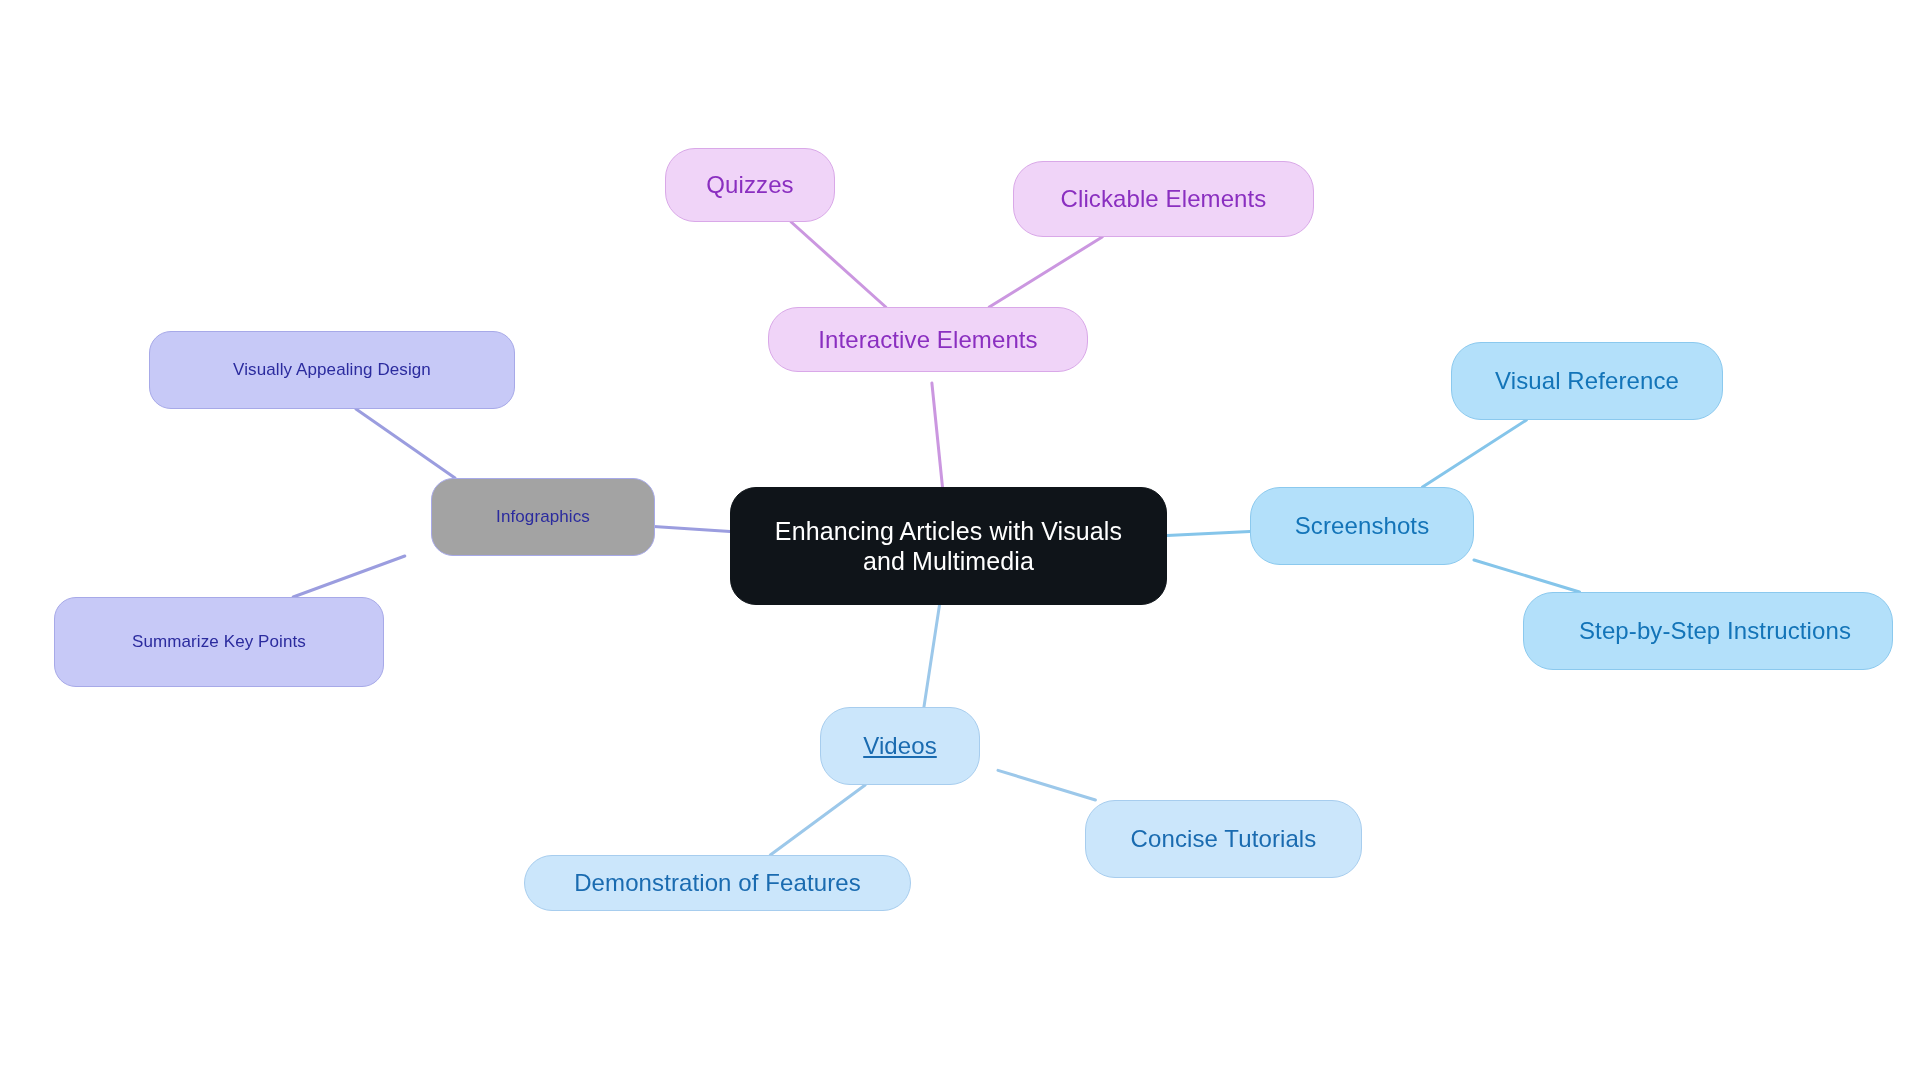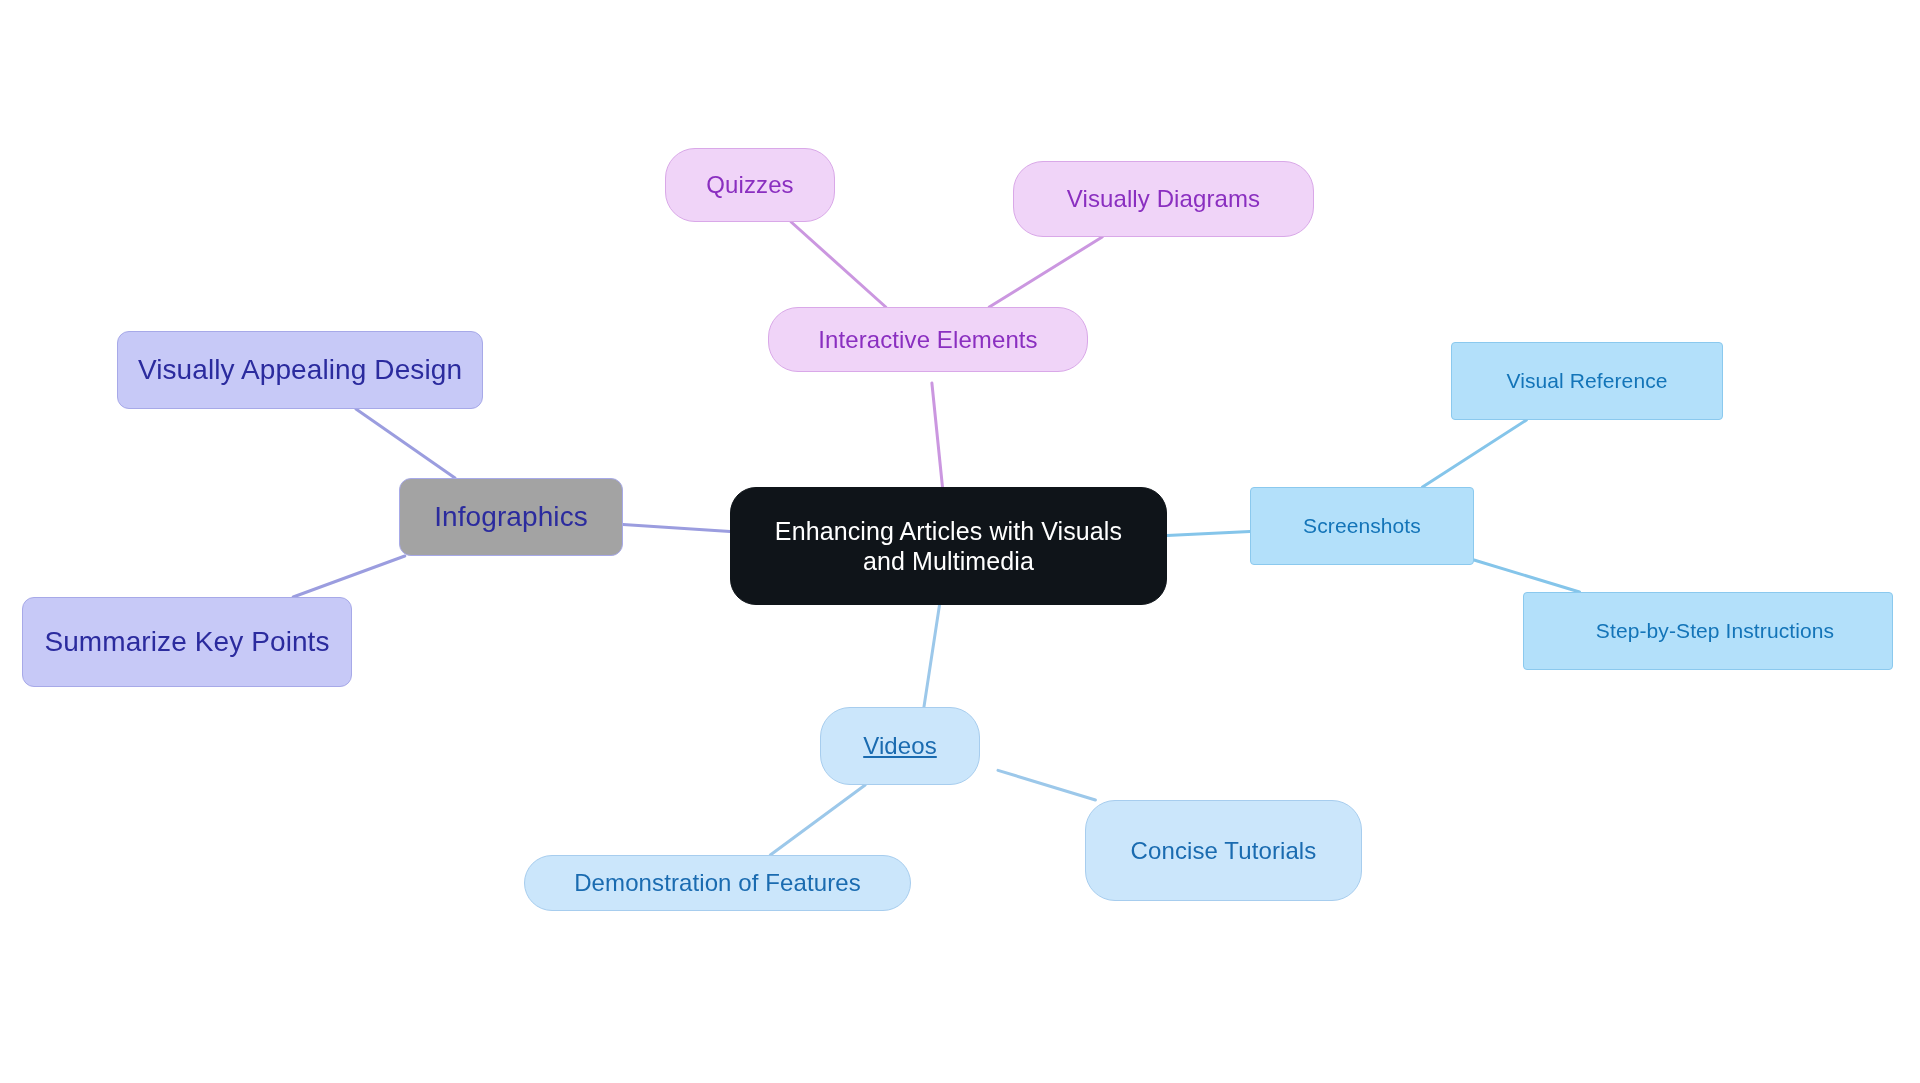--- a/index.html
+++ b/index.html
@@ -51,29 +51,30 @@
     background: #f0d4f8;
     border-color: #d9a8e8;
     color: #8a2fc0;
     border-radius: 30px;
     font-size: 24px;
   }
   .node-periwinkle {
     background: #c7c9f7;
     border-color: #a7a9e8;
     color: #2b2b9e;
-    border-radius: 12px;
-    font-size: 28px;
+    border-radius: 22px;
+    font-size: 17px;
+    margin-left: 32px;
   }
   .node-skyblue {
     background: #b3e0fa;
     border-color: #8bc9ee;
     color: #1374b8;
-    border-radius: 4px;
-    font-size: 21px;
+    border-radius: 30px;
+    font-size: 24px;
   }
   .node-paleblue {
     background: #cbe6fb;
     border-color: #a7cdee;
     color: #1a6bb0;
     border-radius: 30px;
     font-size: 24px;
   }
 </style>
 </head>
@@ -92,24 +93,24 @@
       <path d="M 1474 559.9884393063584 Q 1526.7428571428572 575.9942196531792 1579.4857142857143 592" fill="none" stroke="#85c5ea" stroke-width="3" stroke-linecap="round"></path>
       <path d="M 939.5025 605 Q 931.725 656 923.9475 707" fill="none" stroke="#9cc8ea" stroke-width="3" stroke-linecap="round"></path>
       <path d="M 865.1655405405405 785 Q 817.75 820 770.3344594594595 855" fill="none" stroke="#9cc8ea" stroke-width="3" stroke-linecap="round"></path>
       <path d="M 998 770.353518821604 Q 1046.6935483870968 785.176759410802 1095.3870967741937 800" fill="none" stroke="#9cc8ea" stroke-width="3" stroke-linecap="round"></path>
     </svg>
   <div id="node-layer">
       <div class="node node-root" style="left: 730px; top: 487px; width: 437px; height: 118px; background: rgb(15, 20, 25); color: rgb(255, 255, 255);"><span>Enhancing Articles with Visuals
 and Multimedia</span></div>
       <div class="node node-purple" style="left: 768px; top: 307px; width: 320px; height: 65px; background: rgb(240, 212, 248); border-color: rgb(217, 168, 232); color: rgb(138, 47, 192);"><span>Interactive Elements</span></div>
       <div class="node node-purple" style="left: 665px; top: 148px; width: 170px; height: 74px; background: rgb(240, 212, 248); border-color: rgb(217, 168, 232); color: rgb(138, 47, 192);"><span>Quizzes</span></div>
-      <div class="node node-purple" style="left: 1013px; top: 161px; width: 301px; height: 76px; background: rgb(240, 212, 248); border-color: rgb(217, 168, 232); color: rgb(138, 47, 192);"><span>Visually Diagrams</span></div>
+      <div class="node node-purple" style="left: 1013px; top: 161px; width: 301px; height: 76px; background: rgb(240, 212, 248); border-color: rgb(217, 168, 232); color: rgb(138, 47, 192);"><span>Clickable Elements</span></div>
       <div class="node node-periwinkle" style="left: 399px; top: 478px; width: 224px; height: 78px; background: #a3a3a3; border-color: rgb(167, 169, 232); color: rgb(43, 43, 158);"><span>Infographics</span></div>
       <div class="node node-periwinkle" style="left: 117px; top: 331px; width: 366px; height: 78px; background: rgb(199, 201, 247); border-color: rgb(167, 169, 232); color: rgb(43, 43, 158);"><span>Visually Appealing Design</span></div>
       <div class="node node-periwinkle" style="left: 22px; top: 597px; width: 330px; height: 90px; background: rgb(199, 201, 247); border-color: rgb(167, 169, 232); color: rgb(43, 43, 158);"><span>Summarize Key Points</span></div>
       <div class="node node-skyblue" style="left: 1250px; top: 487px; width: 224px; height: 78px; background: rgb(179, 224, 250); border-color: rgb(139, 201, 238); color: rgb(19, 116, 184);"><span>Screenshots</span></div>
       <div class="node node-skyblue" style="left: 1451px; top: 342px; width: 272px; height: 78px; background: rgb(179, 224, 250); border-color: rgb(139, 201, 238); color: rgb(19, 116, 184);"><span>Visual Reference</span></div>
       <div class="node node-skyblue" style="left: 1523px; top: 592px; width: 370px; height: 78px; background: rgb(179, 224, 250); border-color: rgb(139, 201, 238); color: rgb(19, 116, 184); padding-left: 14px;"><span>Step-by-Step Instructions</span></div>
       <div class="node node-paleblue" style="left: 820px; top: 707px; width: 160px; height: 78px; background: rgb(203, 230, 251); border-color: rgb(167, 205, 238); color: rgb(26, 107, 176); text-decoration: underline;"><span>Videos</span></div>
       <div class="node node-paleblue" style="left: 524px; top: 855px; width: 387px; height: 56px; background: rgb(203, 230, 251); border-color: rgb(167, 205, 238); color: rgb(26, 107, 176); text-align: right;"><span>Demonstration of Features</span></div>
-      <div class="node node-paleblue" style="left: 1085px; top: 800px; width: 277px; height: 101px; background: rgb(203, 230, 251); border-color: rgb(167, 205, 238); color: rgb(26, 107, 176);"><span>Concise Tutorials</span></div>
+      <div class="node node-paleblue" style="left: 1085px; top: 800px; width: 277px; height: 78px; background: rgb(203, 230, 251); border-color: rgb(167, 205, 238); color: rgb(26, 107, 176);"><span>Concise Tutorials</span></div>
     </div>
 </div>
 
 </body></html>

